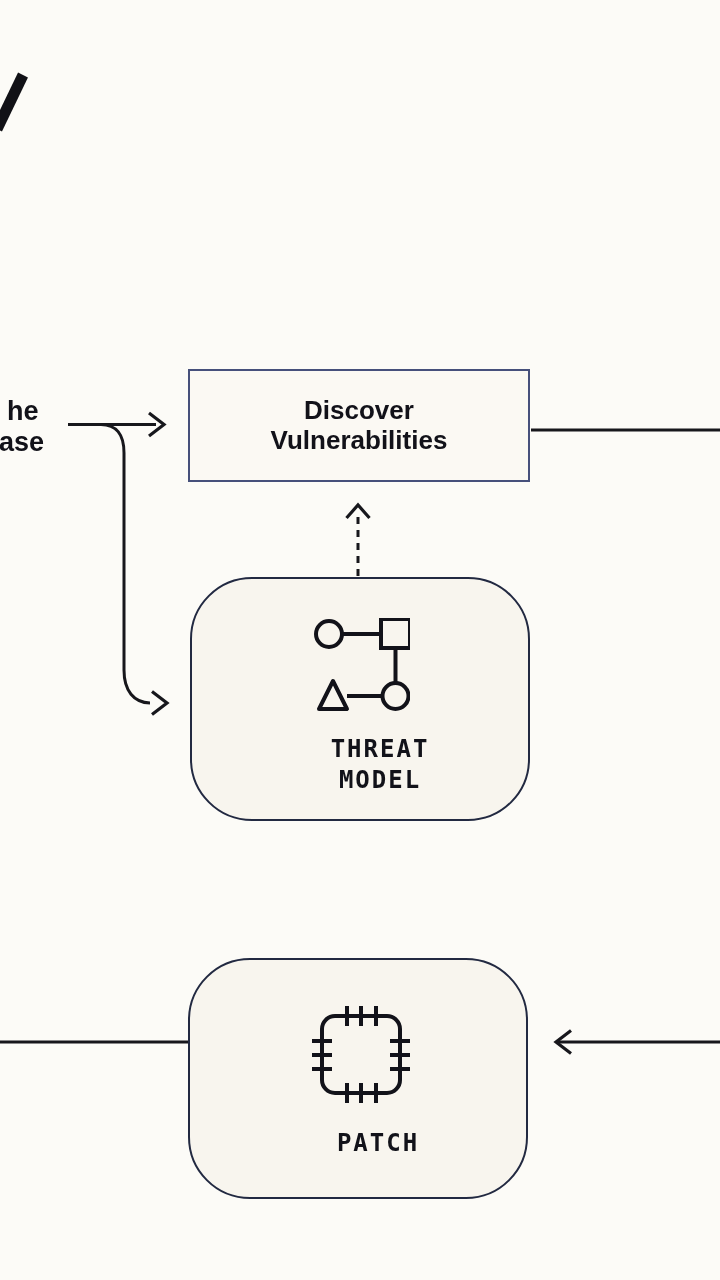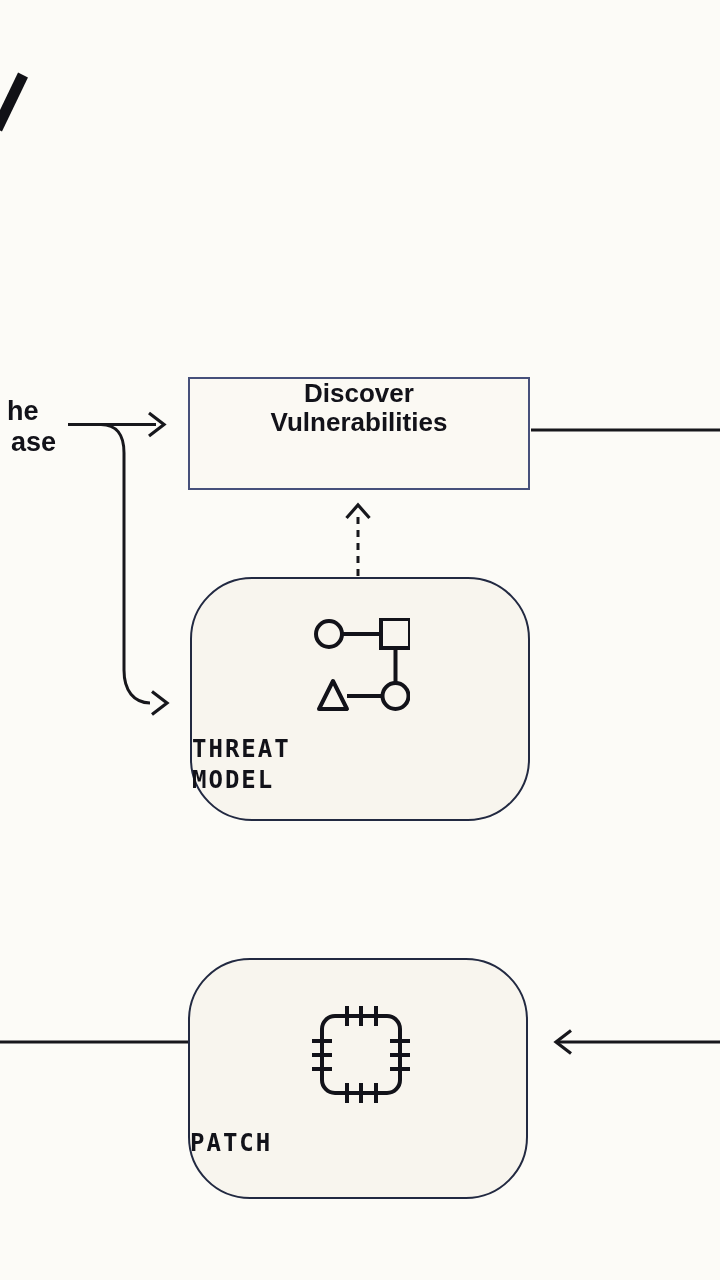--- a/index.html
+++ b/index.html
@@ -5,40 +5,40 @@
   :root{
     --bg:#fcfbf7; --node-fill:#f8f5ee; --node-border:#222941;
     --box-fill:#fbf9f3; --box-border:#46507b; --line:#17171c; --text:#121219;
   }
   html,body{margin:0;padding:0;}
   body{font-family:"Liberation Sans",sans-serif;}
   .stage{position:relative;width:720px;height:1280px;background:var(--bg);overflow:hidden;}
   .connectors{position:absolute;left:0;top:0;width:720px;height:1280px;pointer-events:none;}
   .frag{position:absolute;font-weight:bold;font-size:27px;line-height:1;color:var(--text);white-space:nowrap;}
   .frag1{left:7px;top:398px;}
-  .frag2{left:-1px;top:429px;padding-left:12px;}
+  .frag2{left:-1px;top:429px;}
   .box{
     position:absolute;left:188px;top:369px;width:342px;height:113px;
     background:var(--box-fill);border:2.5px solid var(--box-border);
-    box-sizing:border-box;display:flex;justify-content:center;margin-top:8px;
+    box-sizing:border-box;display:flex;align-items:center;justify-content:center;
   }
   .box-label{font-weight:bold;font-size:26px;line-height:1.12;text-align:center;color:var(--text);white-space:pre-line;}
   .node{
     position:absolute;background:var(--node-fill);border:2.5px solid var(--node-border);
     border-radius:62px;box-sizing:border-box;
   }
   .node-threat{left:190px;top:577px;width:340px;height:244px;}
   .node-patch{left:188px;top:922px;width:340px;height:241px;margin-top:36px;}
   .node-icon{position:absolute;}
   .threat-icon{left:122px;top:39px;}
   .patch-icon{left:118px;top:42px;}
   .node-label{
-    position:absolute;left:0;width:100%;
+    position:absolute;left:0;width:100%;text-align:center;
     font-family:"DejaVu Sans Mono",monospace;font-weight:bold;font-size:24px;
-    letter-spacing:2px;line-height:1.3;color:var(--text);white-space:pre-line;
+    letter-spacing:2px;line-height:1.3;color:var(--text);white-space:pre-line;padding-left:20px;
   }
   .threat-label{top:155px;}
   .patch-label{top:168px;}
   .stroke{stroke:var(--line);stroke-width:3;fill:none;}
   .chev{stroke:var(--line);stroke-width:3.2;fill:none;stroke-linejoin:miter;}
   .dashed{stroke-dasharray:7 6;}
   .icon-stroke{stroke:var(--text);stroke-width:4;fill:none;}
 </style>
 </head>
 <body>

